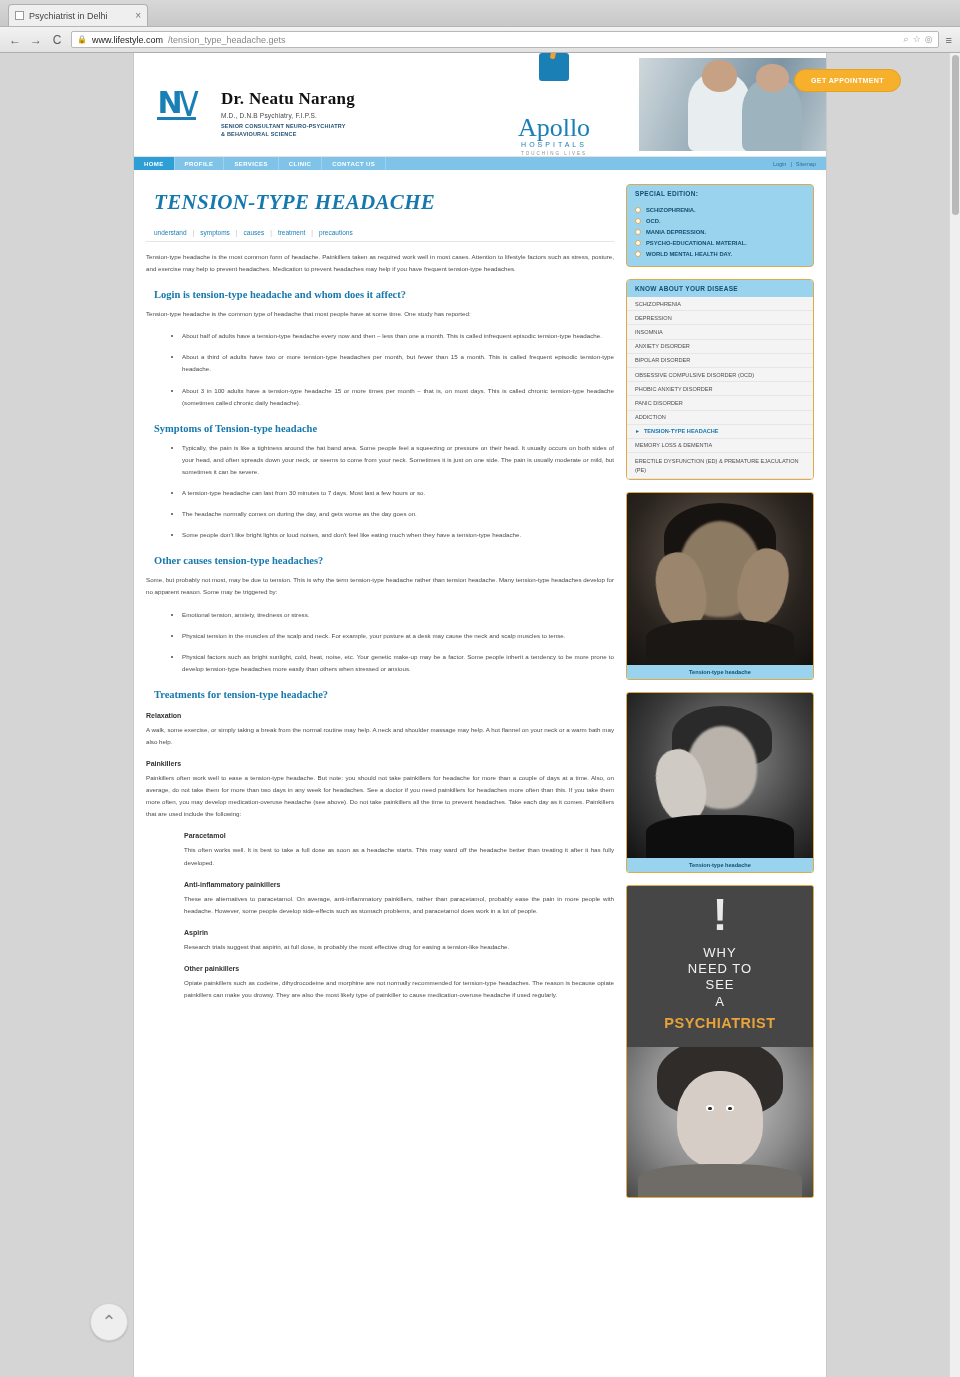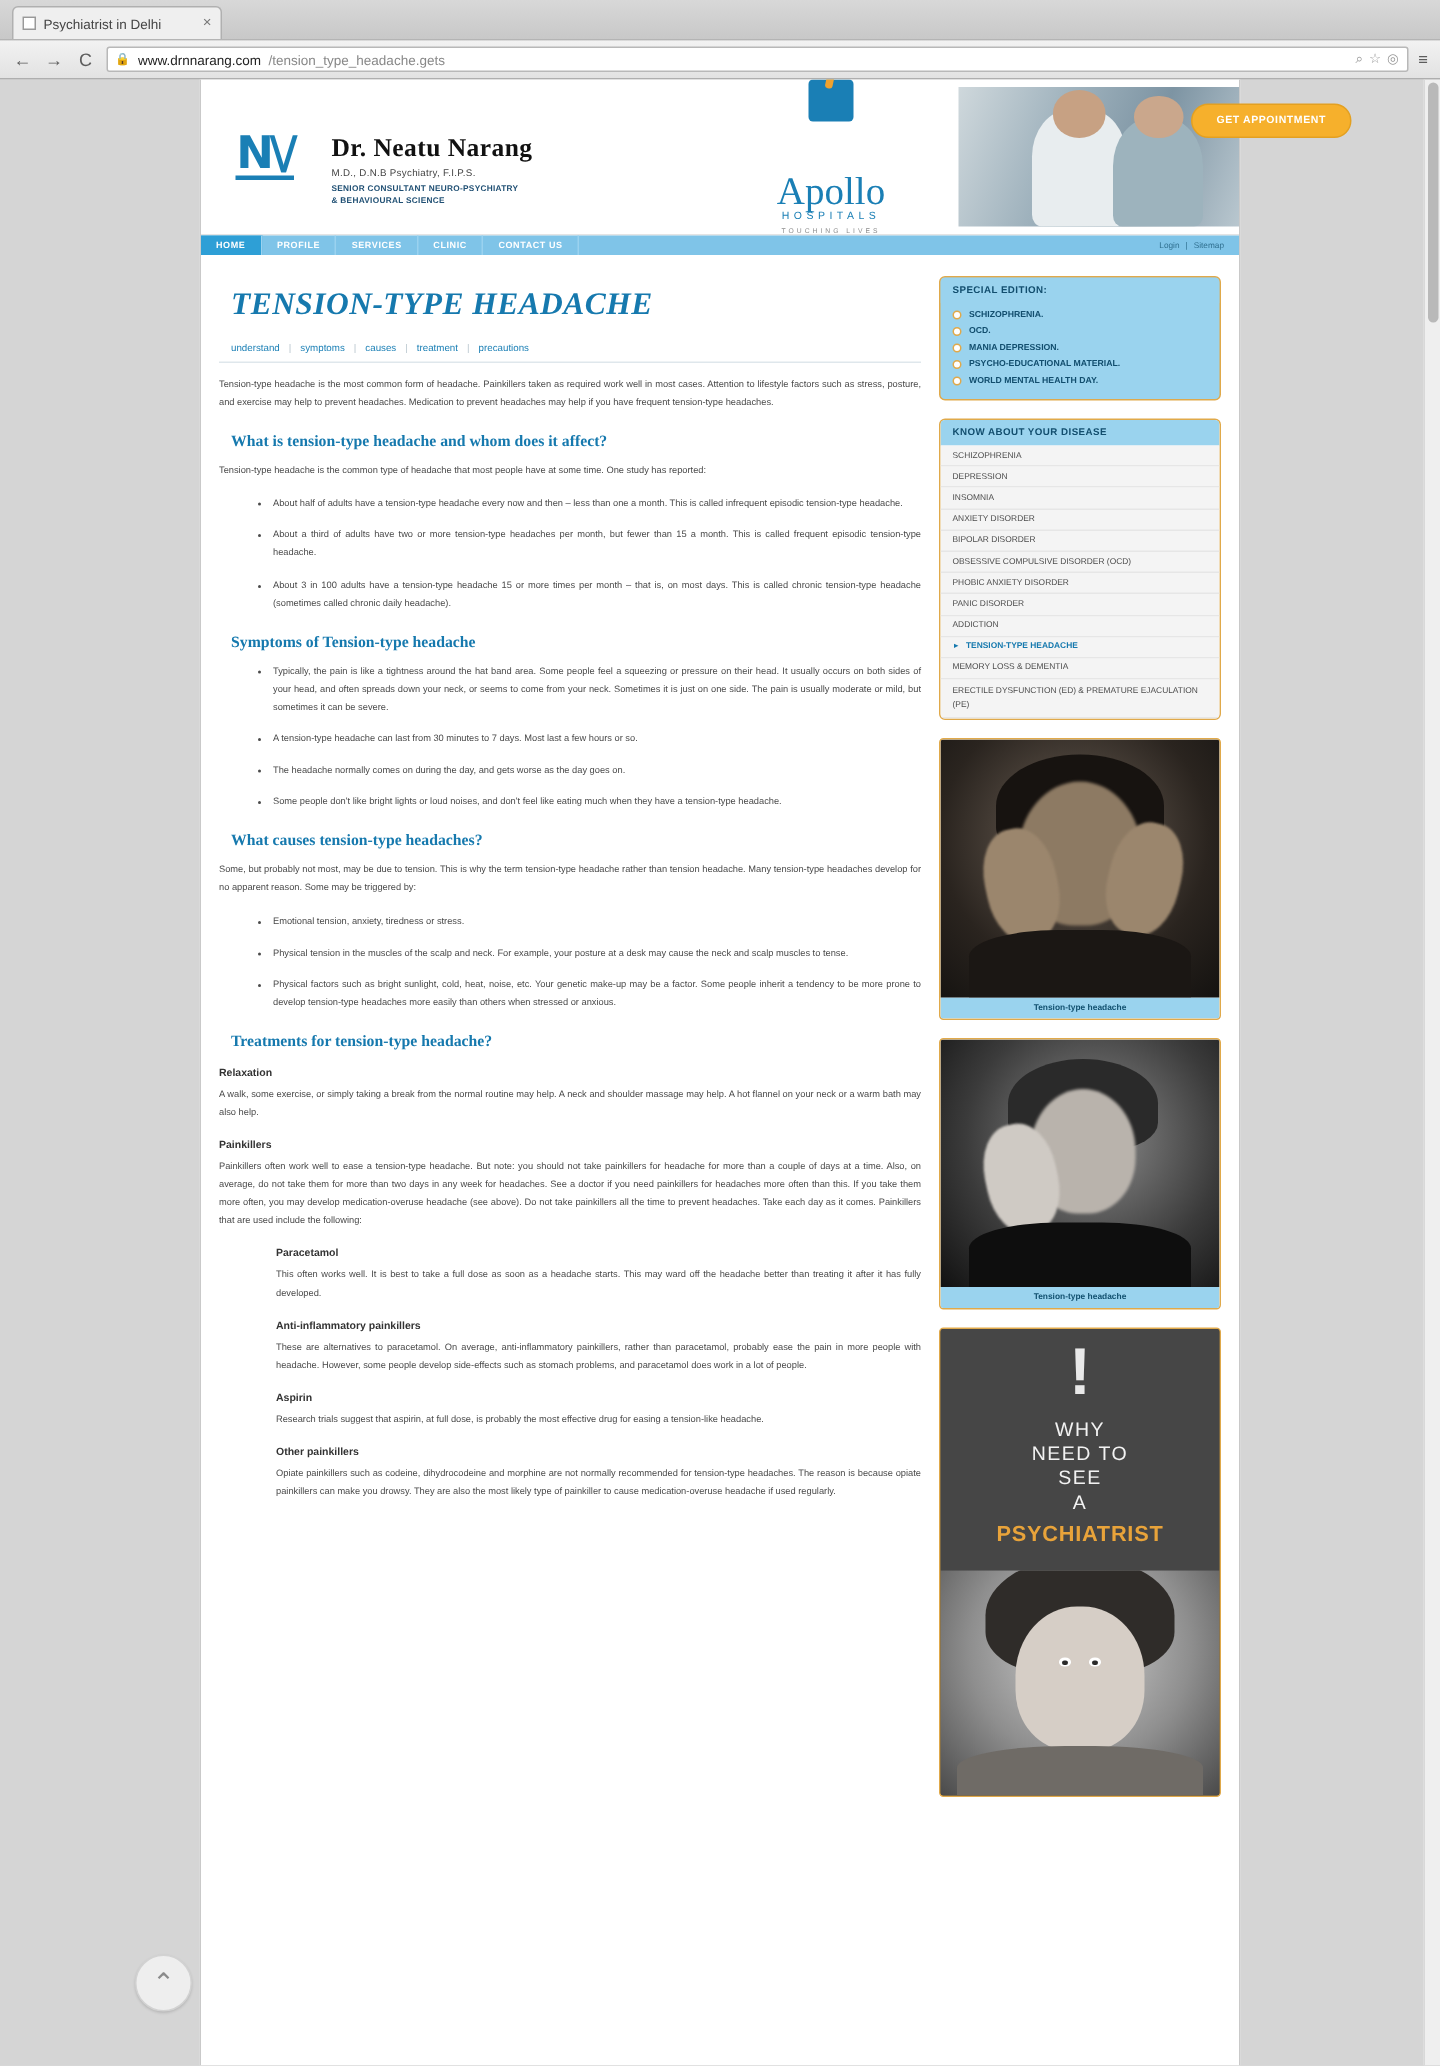--- a/index.html
+++ b/index.html
@@ -363,21 +363,21 @@
       <span class="tab-close">×</span>
     </div>
   </div>
 
   <div class="toolbar">
     <span class="nav-btn">←</span>
     <span class="nav-btn">→</span>
     <span class="nav-btn">C</span>
     <div class="omnibox">
       <span class="lock">🔒</span>
-      <span class="url-domain">www.drnnarang.com</span>
+      <span class="url-domain">www.lifestyle.com</span>
         <span class="url-path">/tension_type_headache.gets</span>
       <span class="omni-right">
         <span>⌕</span>
         <span>☆</span>
         <span>◎</span>
       </span>
     </div>
     <span class="menu-btn">≡</span>
   </div>
 
@@ -437,37 +437,37 @@
             <span class="sep">|</span>
             <span>causes</span>
             <span class="sep">|</span>
             <span>treatment</span>
             <span class="sep">|</span>
             <span>precautions</span>
           </div>
 
           <p class="body-text">Tension-type headache is the most common form of headache. Painkillers taken as required work well in most cases. Attention to lifestyle factors such as stress, posture, and exercise may help to prevent headaches. Medication to prevent headaches may help if you have frequent tension-type headaches.</p>
 
-          <h2 class="sec">What is tension-type headache and whom does it affect?</h2>
+          <h2 class="sec">Login is tension-type headache and whom does it affect?</h2>
           <p class="body-text">Tension-type headache is the common type of headache that most people have at some time. One study has reported:</p>
           <ul class="bul">
             <li>About half of adults have a tension-type headache every now and then – less than one a month. This is called infrequent episodic tension-type headache.</li>
             <li>About a third of adults have two or more tension-type headaches per month, but fewer than 15 a month. This is called frequent episodic tension-type headache.</li>
             <li>About 3 in 100 adults have a tension-type headache 15 or more times per month – that is, on most days. This is called chronic tension-type headache (sometimes called chronic daily headache).</li>
           </ul>
 
           <h2 class="sec">Symptoms of Tension-type headache</h2>
           <ul class="bul">
             <li>Typically, the pain is like a tightness around the hat band area. Some people feel a squeezing or pressure on their head. It usually occurs on both sides of your head, and often spreads down your neck, or seems to come from your neck. Sometimes it is just on one side. The pain is usually moderate or mild, but sometimes it can be severe.</li>
             <li>A tension-type headache can last from 30 minutes to 7 days. Most last a few hours or so.</li>
             <li>The headache normally comes on during the day, and gets worse as the day goes on.</li>
             <li>Some people don't like bright lights or loud noises, and don't feel like eating much when they have a tension-type headache.</li>
           </ul>
 
-          <h2 class="sec">What causes tension-type headaches?</h2>
+          <h2 class="sec">Other causes tension-type headaches?</h2>
           <p class="body-text">Some, but probably not most, may be due to tension. This is why the term tension-type headache rather than tension headache. Many tension-type headaches develop for no apparent reason. Some may be triggered by:</p>
           <ul class="bul">
             <li>Emotional tension, anxiety, tiredness or stress.</li>
             <li>Physical tension in the muscles of the scalp and neck. For example, your posture at a desk may cause the neck and scalp muscles to tense.</li>
             <li>Physical factors such as bright sunlight, cold, heat, noise, etc. Your genetic make-up may be a factor. Some people inherit a tendency to be more prone to develop tension-type headaches more easily than others when stressed or anxious.</li>
           </ul>
 
           <h2 class="sec">Treatments for tension-type headache?</h2>
           <h3 class="sub">Relaxation</h3>
           <p class="body-text">A walk, some exercise, or simply taking a break from the normal routine may help. A neck and shoulder massage may help. A hot flannel on your neck or a warm bath may also help.</p>

